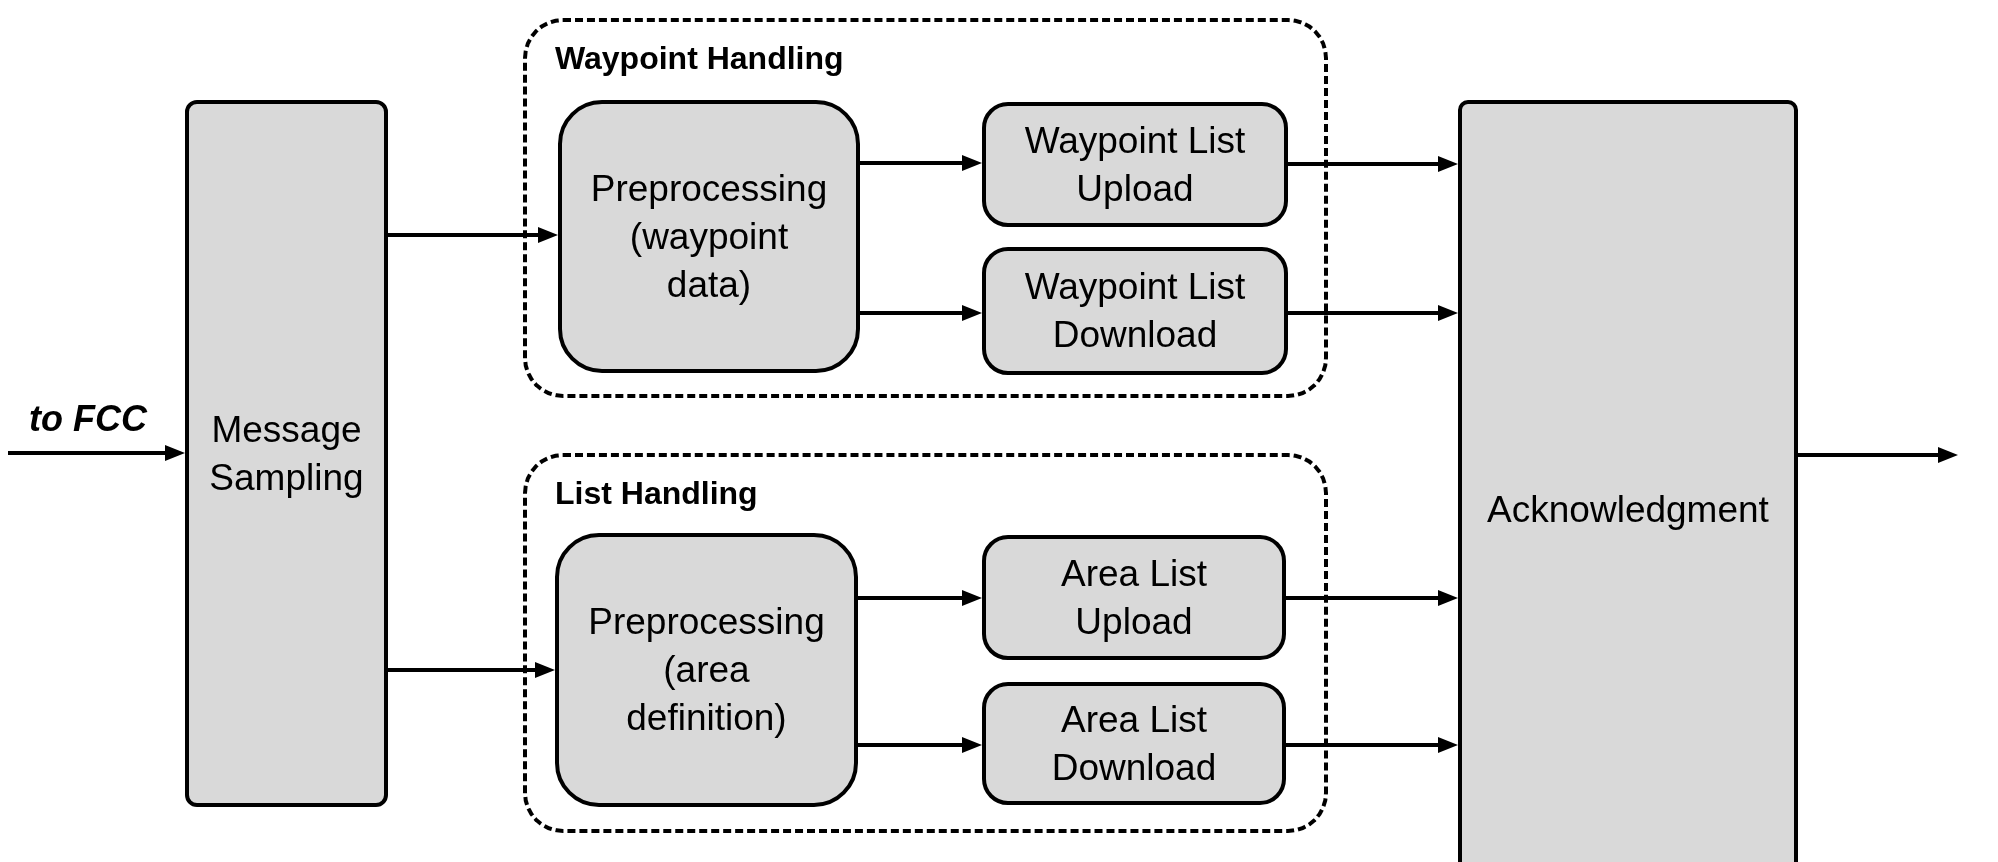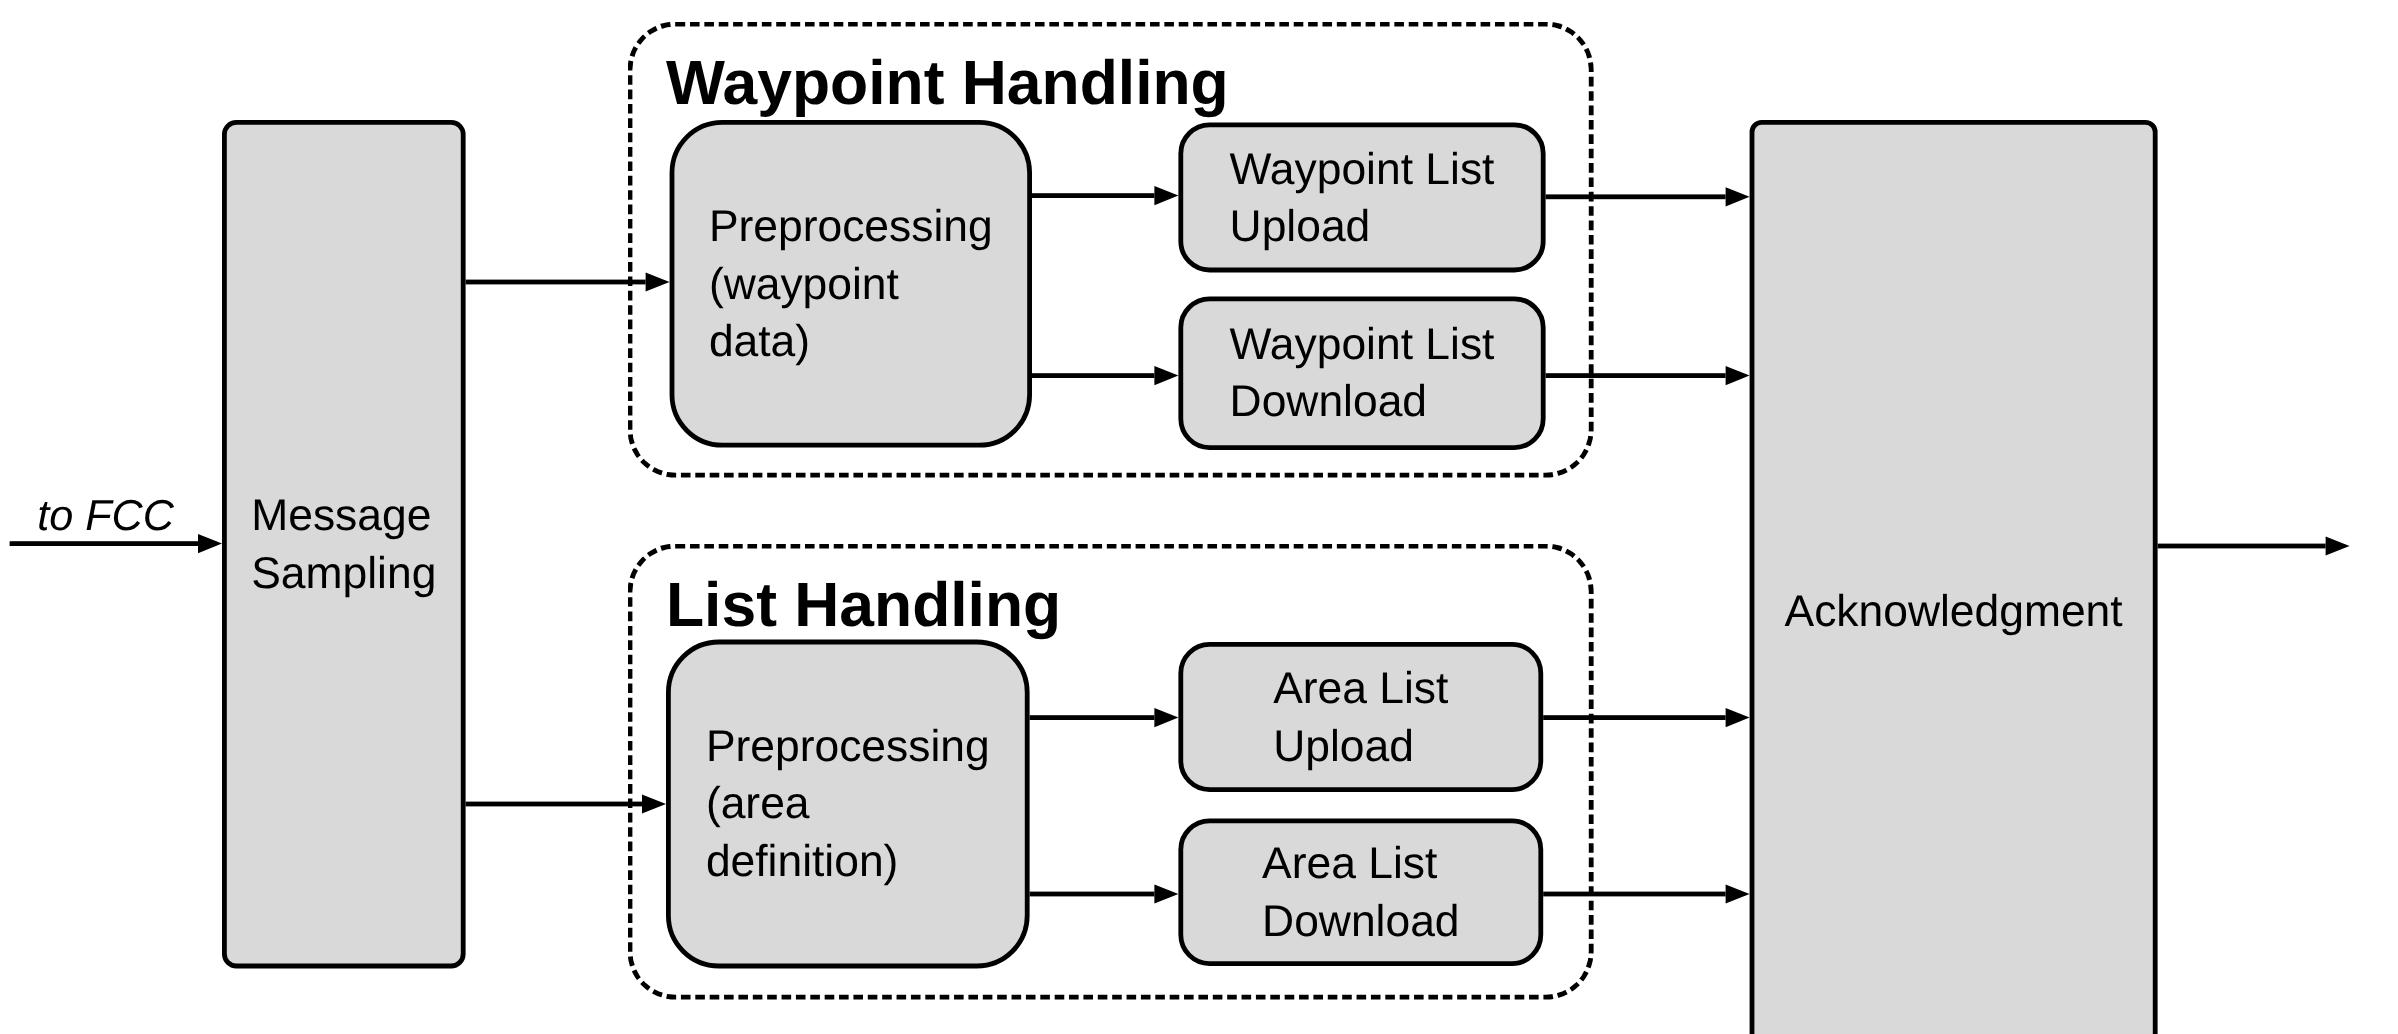--- a/index.html
+++ b/index.html
@@ -12,20 +12,21 @@
     overflow:hidden;
   }
 
   
   .node{
     position:absolute;
     box-sizing:border-box;
     background:var(--node-fill,#d9d9d9);
     border:4px solid var(--stroke,#000);
     display:flex;align-items:center;justify-content:center;
+    text-align:center;
     font-size:37px;line-height:48px;
     white-space:pre-line;
     z-index:3;
   }
   #node-message-sampling   {left:185px; top:100px; width:203px; height:707px; border-radius:12px;}
   #node-wp-preprocessing   {left:558px; top:100px; width:302px; height:273px; border-radius:44px;}
   #node-wl-upload          {left:982px; top:102px; width:306px; height:125px; border-radius:26px;}
   #node-wl-download        {left:982px; top:247px; width:306px; height:128px; border-radius:26px;}
   #node-area-preprocessing {left:555px; top:533px; width:303px; height:274px; border-radius:44px;}
   #node-al-upload          {left:982px; top:535px; width:304px; height:125px; border-radius:26px;}
@@ -37,21 +38,21 @@
     position:absolute;
     box-sizing:border-box;
     border:4px dashed var(--stroke,#000);
     border-radius:40px;
     z-index:1;
   }
   #group-waypoint-handling {left:523px; top:18px;  width:805px; height:380px;}
   #group-area-handling     {left:523px; top:453px; width:805px; height:380px;}
   .group-label{
     position:absolute;left:28px;top:18px;
-    font-size:52px;font-weight:bold;
+    font-size:32px;font-weight:bold;
     white-space:nowrap;
   }
 
   
   .arrow{
     position:absolute;height:4px;
     background:var(--stroke,#000);
     z-index:2;
   }
   .arrow::after{
@@ -75,21 +76,21 @@
   #arrow-output       {left:1798px;top:453px; width:140px;}
 
   
   .io-label{
     position:absolute;
     display:flex;align-items:flex-end;justify-content:center;
     font-style:italic;font-size:36px;
     white-space:nowrap;
     z-index:3;
   }
-  #label-input  {left:8px;    top:407px; width:160px; height:44px;}
+  #label-input  {left:8px;    top:396px; width:160px; height:44px;font-weight:bold;}
   #label-output {left:1800px; top:405px; width:160px; height:44px;}
 </style>
 </head>
 <body>
 
 <div class="canvas">
 
   <div class="group" id="group-waypoint-handling">
     <div class="group-label">Waypoint Handling</div>
   </div>

